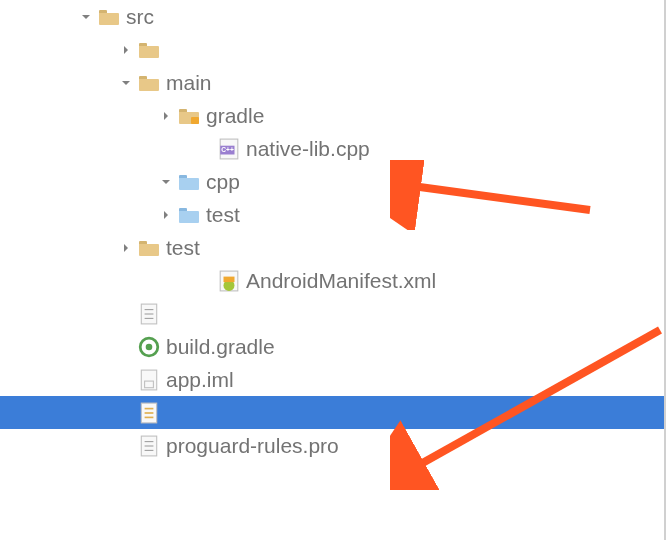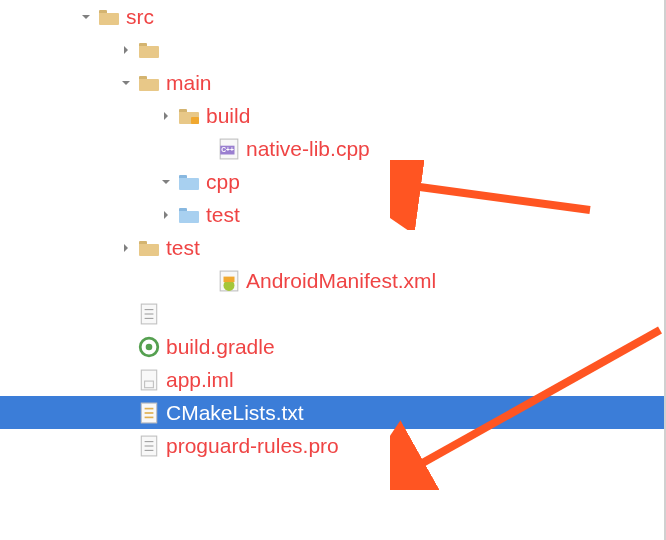--- a/index.html
+++ b/index.html
@@ -51,21 +51,21 @@
     .icon {
       width: 22px;
       height: 20px;
       display: inline-flex;
       align-items: center;
       justify-content: center;
       margin-right: 6px;
       flex-shrink: 0;
     }
     .label {
-      color: #ef4444;
+      color: #737373;
       font-size: 21px;
     }
     .folder-tan svg rect.body { fill: #e8c888; }
     .folder-tan svg rect.tab { fill: #d4b470; }
     .folder-blue svg rect.body { fill: #a8d0f0; }
     .folder-blue svg rect.tab { fill: #88b8e0; }
     .folder-overlay-badge {
       fill: #f0a830;
     }
     .file-icon svg rect { fill: #f8f8f8; stroke: #c0c0c0; stroke-width: 1; }
@@ -133,21 +133,21 @@
           <path d="M3 1 L7 5 L3 9 Z" fill="#808080"></path>
         </svg>
     </span>
     <span class="icon folder-tan">
       <svg viewBox="0 0 22 18">
           <rect class="tab" x="1" y="2" width="8" height="4" rx="1"></rect>
           <rect class="body" x="1" y="5" width="20" height="12" rx="1"></rect>
           <rect class="folder-overlay-badge" x="13" y="10" width="8" height="7" rx="1"></rect>
         </svg>
     </span>
-    <span class="label">build</span>
+    <span class="label">gradle</span>
   </div>
 
   <div class="tree-row">
     <span class="indent" style="width:198px"></span>
     <span class="arrow-spacer"></span>
     <span class="icon">
       <svg viewBox="0 0 20 20">
           <rect x="2" y="1" width="16" height="18" fill="#f8f8f8" stroke="#c0c0c0"></rect>
           <rect x="2" y="7" width="13" height="8" fill="#9a7fd0"></rect>
           <text x="3" y="13" font-size="6" fill="#fff" font-weight="bold">C++</text>
@@ -259,21 +259,20 @@
     <span class="indent" style="width:118px"></span>
     <span class="arrow-spacer"></span>
     <span class="icon">
       <svg viewBox="0 0 20 20">
           <rect x="3" y="1" width="14" height="18" fill="#f8f8f8" stroke="#c0c0c0"></rect>
           <line x1="6" y1="6" x2="14" y2="6" stroke="#e0b050" stroke-width="1.5"></line>
           <line x1="6" y1="10" x2="14" y2="10" stroke="#e0b050" stroke-width="1.5"></line>
           <line x1="6" y1="14" x2="14" y2="14" stroke="#e0b050" stroke-width="1.5"></line>
         </svg>
     </span>
-    <span class="label">CMakeLists.txt</span>
   </div>
 
   <div class="tree-row">
     <span class="indent" style="width:118px"></span>
     <span class="arrow-spacer"></span>
     <span class="icon file-icon">
       <svg viewBox="0 0 20 20">
           <rect x="3" y="1" width="14" height="18"></rect>
           <line x1="6" y1="6" x2="14" y2="6" stroke="#a0a0a0"></line>
           <line x1="6" y1="10" x2="14" y2="10" stroke="#a0a0a0"></line>

